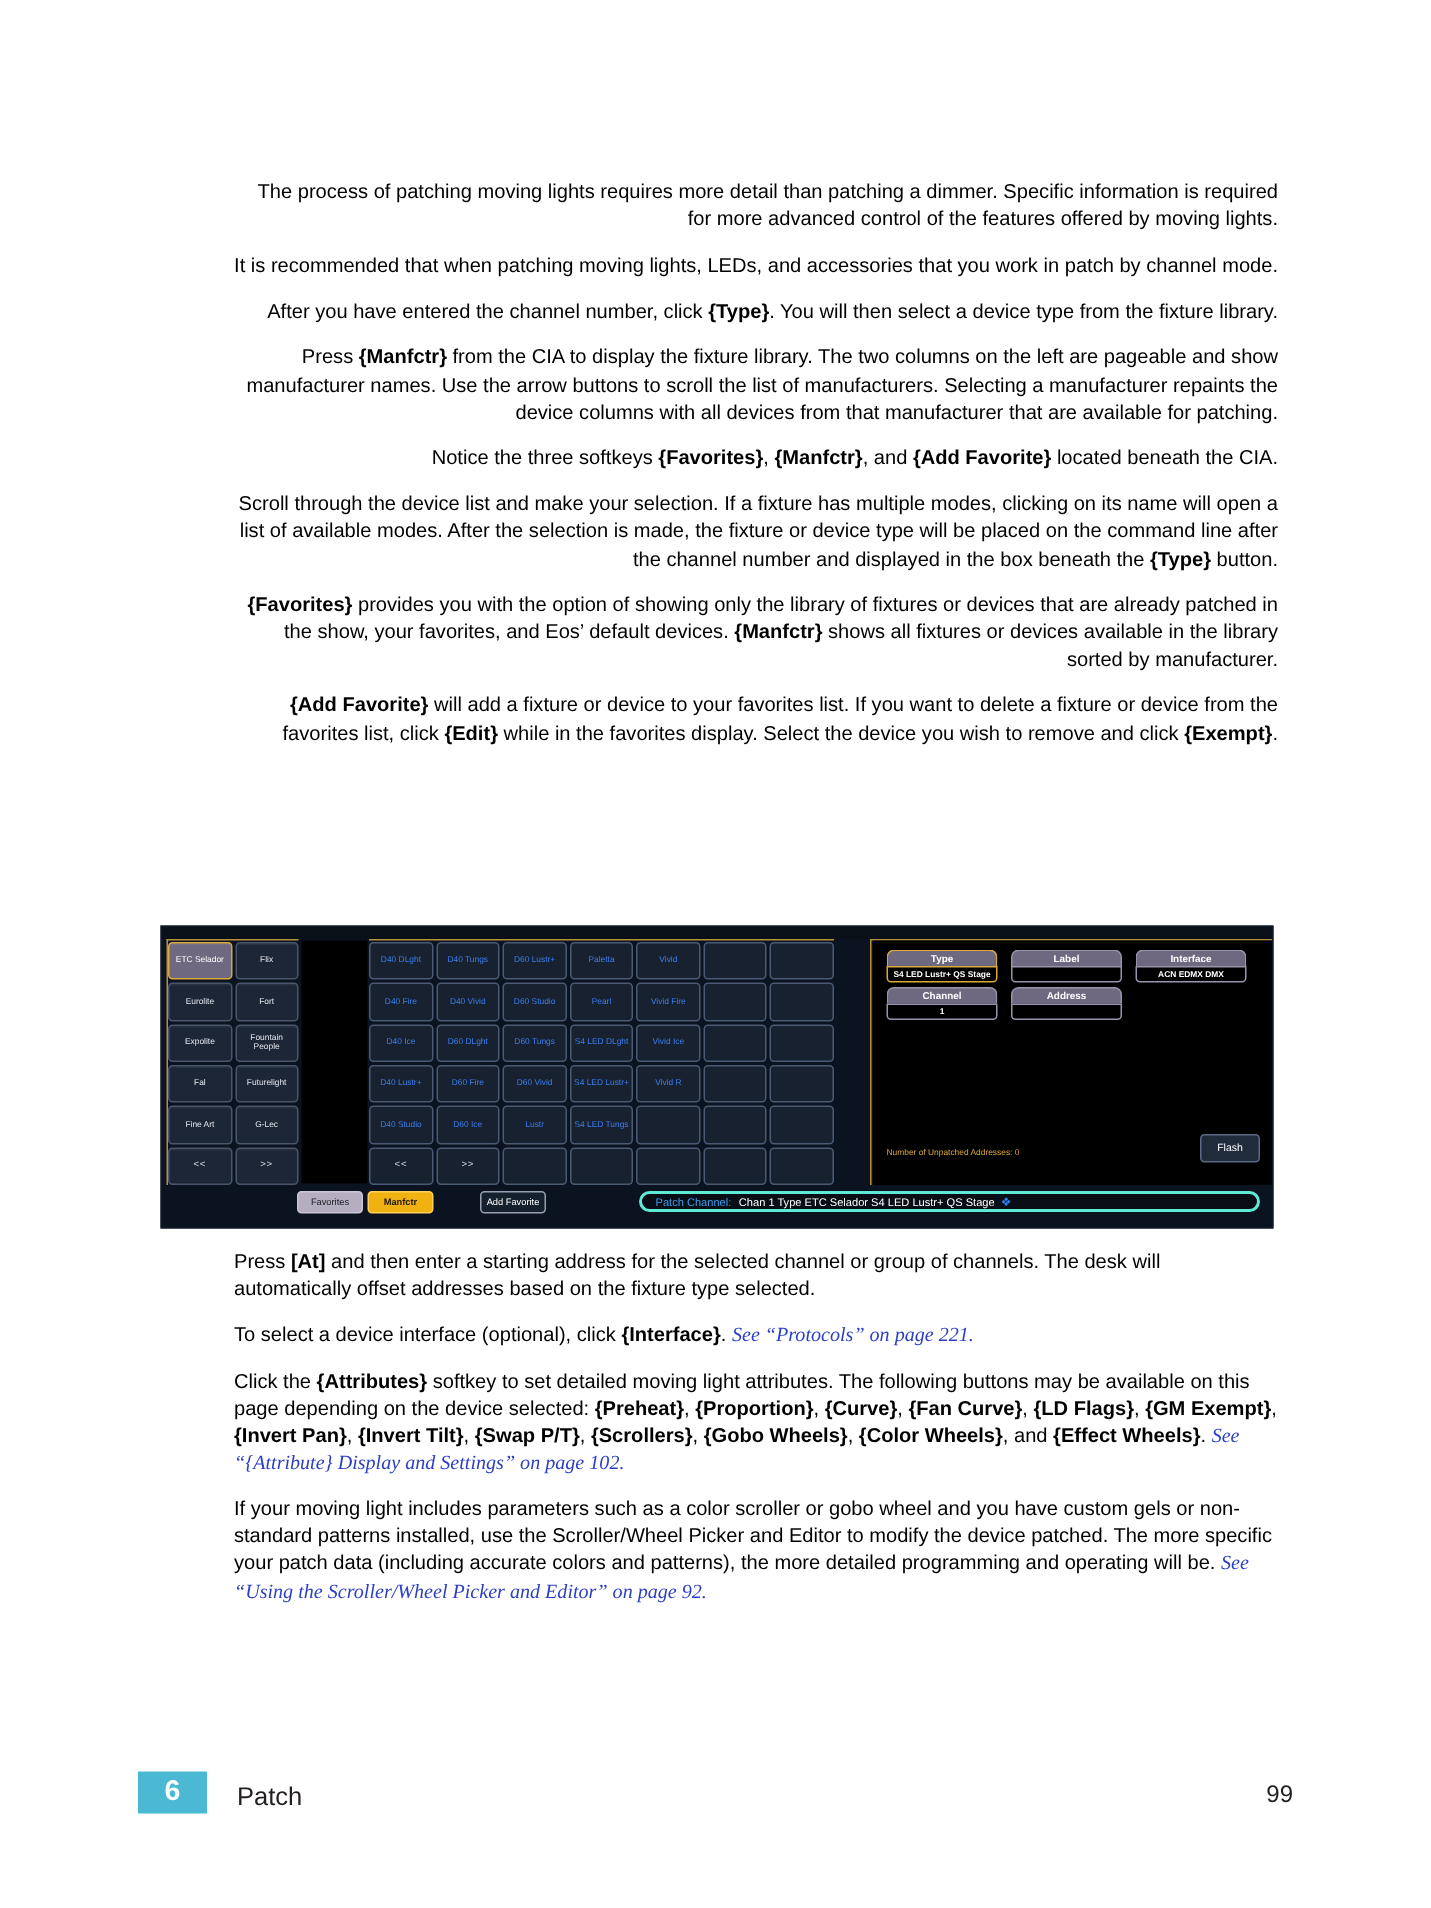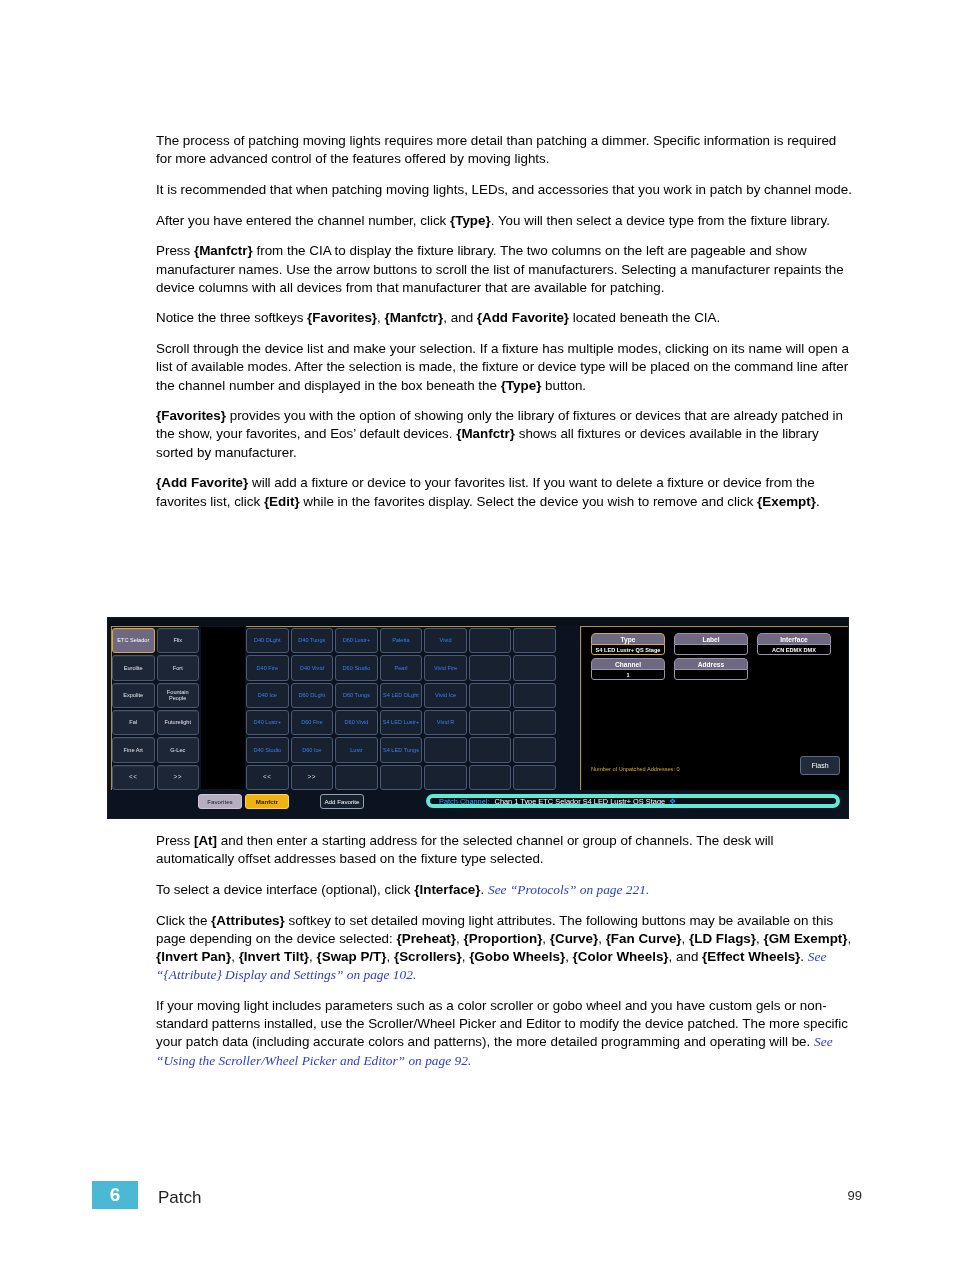--- a/index.html
+++ b/index.html
@@ -31,40 +31,40 @@
     width:696px;
     font-size:13.4px;
     line-height:18.2px;
     color:#000;
     text-align:left;
   }
   .body-col p{ margin:0 0 12.5px 0; }
   b{ font-weight:bold; }
   .xref{ color:#2c3fc4; font-style:italic;font-family:Liberation Serif, serif; }
 
-  .top-col{ top:132px; }
+  .top-col{ top:119px;text-align:right; }
   .bottom-col{ top:832px; }
 
   
   .footer-num{
     position:absolute; left:92px; top:1181px;
     width:46px; height:28px;
     background:#4bb8d4;
     color:#ffffff;
     font-size:19px; font-weight:bold;
     display:flex; align-items:center; justify-content:center;
     font-family:"Liberation Sans", sans-serif;
   }
   .footer-label{
     position:absolute; left:158px; top:1188px;
     font-size:17px; color:#231f20;
   }
   .footer-page{
     position:absolute; right:92px; top:1188px;
-    font-size:13px; color:#231f20;
+    font-size:16px; color:#231f20;
   }
 
   
   .console{
     position:absolute;
     left:107px; top:617px;
     width:742px; height:202px;
     background:#0c1320;
     border:1px solid #121a29;
     box-sizing:border-box;
@@ -218,21 +218,21 @@
     color:#ffffff;
   }
   .sk-fav{ left:90px; width:44px; background:#b4aec0; border:1px solid #cbc6d4; color:#1a1a22; }
   .sk-man{ left:137px; width:44px; background:#f0b211; border:1px solid #ffd05a; color:#231a05; font-weight:bold; }
   .sk-add{ left:212px; width:44px; background:#15202e; border:1px solid #97a0b0; }
 
   .cmdline{
     position:absolute; left:318px; top:176px;
     width:414px; height:14px;
     background:#080d16;
-    border:4px solid #5eead4;
+    border:2px solid #5eead4;
     border-radius:7px;
     box-sizing:border-box;
     display:flex; align-items:center;
     padding-left:9px;
     white-space:nowrap;
     overflow:hidden;
   }
   .cmdline .ck{ color:#3b9ff0; font-size:7.4px; margin-right:5px; }
   .cmdline .cv{ color:#ffffff; font-size:7.4px; }
   .cmdline .cursor{ color:#2f7ef0; font-size:8px; margin-left:4px; }

